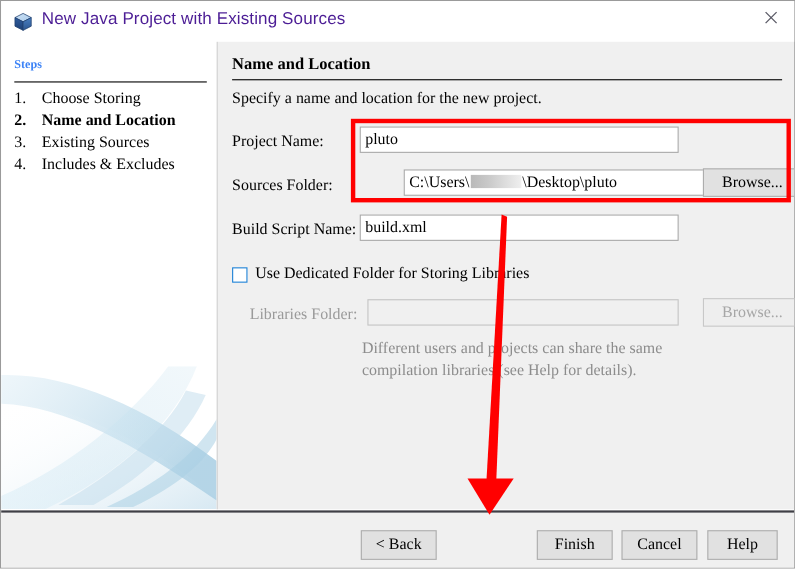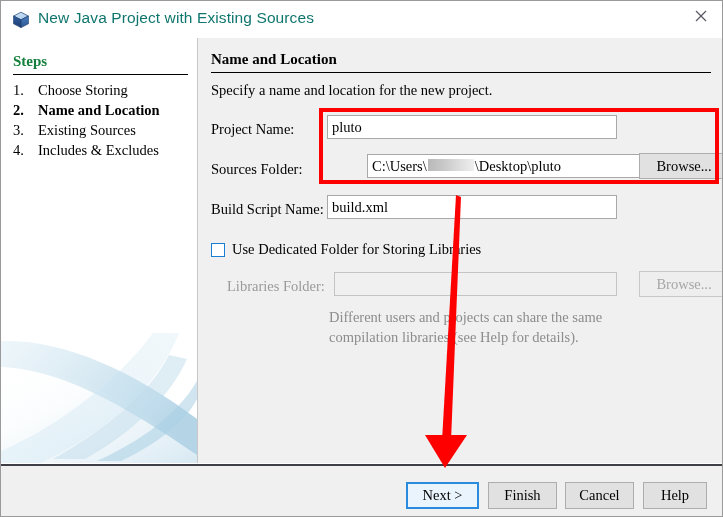--- a/index.html
+++ b/index.html
@@ -32,21 +32,21 @@
   .titlebar-icon {
     position: absolute;
     left: 11px; top: 10px;
     width: 18px; height: 18px;
   }
   .titlebar-text {
     position: absolute;
     left: 37px; top: 8px;
     font-family: "Liberation Sans", "DejaVu Sans", sans-serif;
     font-size: 15.5px;
-    color: #0f766e;
+    color: #4c1d95;
     letter-spacing: 0.1px;
     white-space: nowrap;
   }
   .titlebar-close {
     position: absolute;
     right: 0px; top: 0px;
     width: 46px; height: 30px;
     display: flex;
     align-items: center;
     justify-content: center;
@@ -67,23 +67,23 @@
     position: absolute;
     left: 0; top: 0;
     width: 196px;
     height: 425px;
     background: #ffffff;
     overflow: hidden;
   }
   .steps-title {
     position: absolute;
     left: 12px; top: 15px;
-    font-size: 15px;
+    font-size: 11px;
     font-weight: bold;
-    color: #15803d;
+    color: #3b82f6;
   }
   .steps-rule {
     position: absolute;
     left: 12px; top: 36px;
     width: 175px;
     height: 1px;
     background: #000000;
   }
   .steps-list {
     position: absolute;
@@ -404,21 +404,21 @@
       <div class="btn disabled" style="left:427px; top:233px; width:90px;">Browse...</div>
 
       <div class="hint">
         <div>Different users and projects can share the same</div>
         <div>compilation libraries (see Help for details).</div>
       </div>
     </div>
   </div>
 
   <div class="button-bar">
-    <div class="bbtn focused" style="left:405px; width:73px;">Next &gt;</div>
+    <div class="bbtn" style="left:327px; width:69px;">&lt; Back</div>
     <div class="bbtn" style="left:487px; width:69px;">Finish</div>
     <div class="bbtn" style="left:564px; width:69px;">Cancel</div>
     <div class="bbtn" style="left:642px; width:64px;">Help</div>
   </div>
 
   <div class="redbox"></div>
 
   <svg class="arrow-svg">
     <polygon points="455,194 460,196 450,440 441,440" fill="#ff0000"></polygon>
     <polygon points="424,434 466,434 444,467" fill="#ff0000"></polygon>

